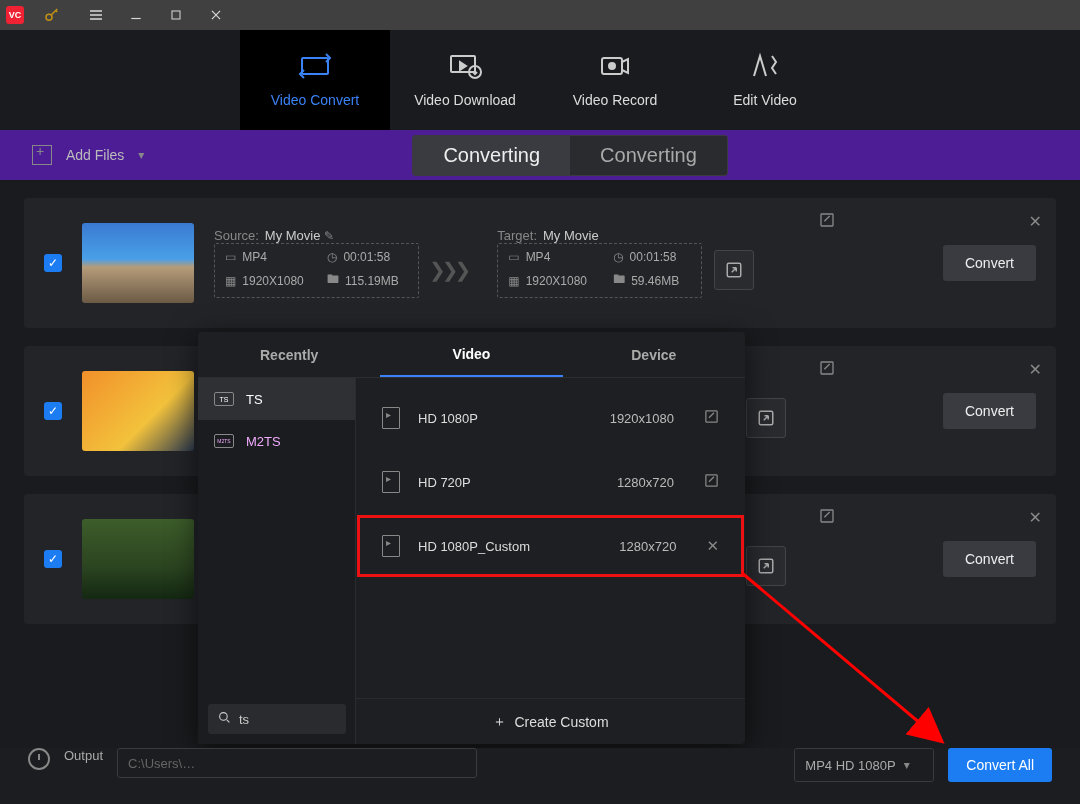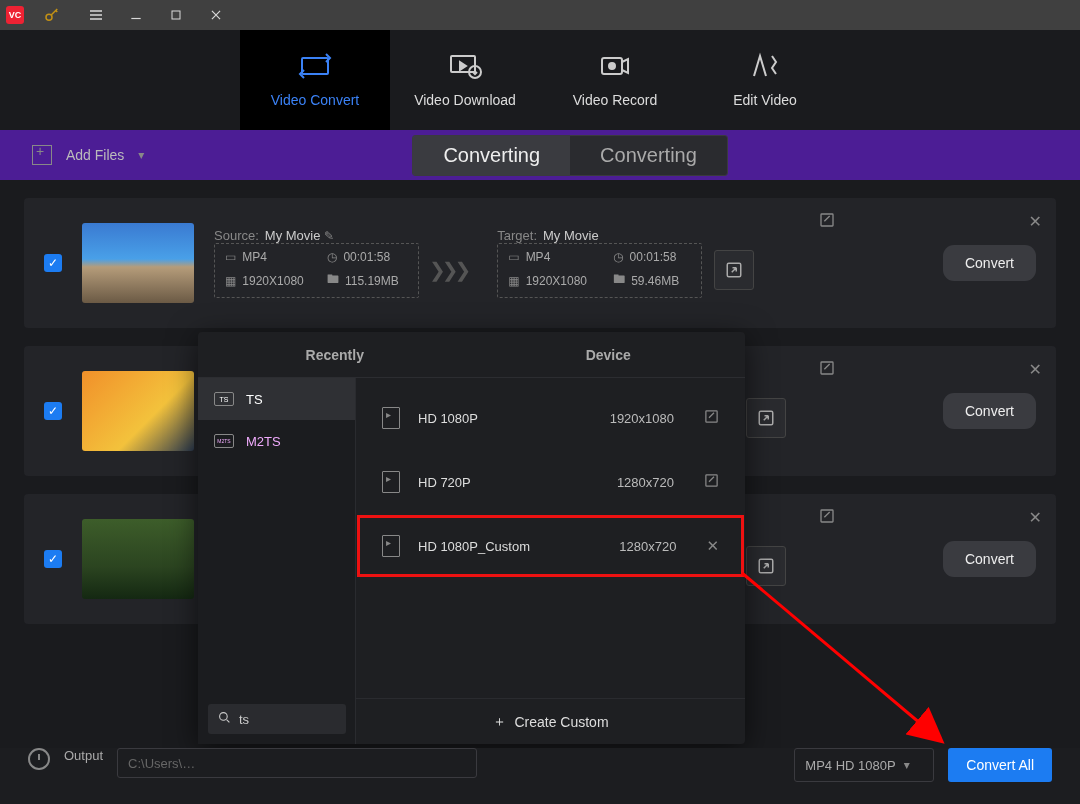--- a/index.html
+++ b/index.html
@@ -35,21 +35,21 @@
 .task .thumb { width:112px; height:80px; border-radius:3px; flex-shrink:0; }
 .task .info { margin-left:20px; flex-shrink:0; width:205px; }
 .task .srcline { font-size:13px; }
 .task .srcline .lbl { color:#888; margin-right:6px;}
 .task .meta { border:1px dashed #555; border-radius:2px; padding:6px 10px; font-size:12px; color:#aaa; display:grid; grid-template-columns:auto auto; gap:6px 14px;}
 .task .meta span { display:flex; align-items:center; gap:6px; white-space:nowrap;}
 .task .arrows { color:#555; font-size:20px; margin:0 10px; letter-spacing:-4px; align-self:center; margin-top:14px;}
 .task .target { width:205px; }
 .task .editico { position:absolute; top:14px; color:#888; font-size:14px;}
 .task .closeico { position:absolute; top:14px; right:14px; color:#888; font-size:16px;}
-.task .convert-btn { margin-left:auto; background:#3a3b40; color:#eee; border:none; padding:10px 22px; border-radius:11px; font-size:14px; cursor:pointer;}
+.task .convert-btn { margin-left:auto; background:#3a3b40; color:#eee; border:none; padding:10px 22px; border-radius:3px; font-size:14px; cursor:pointer;}
 .task .tgt-settings { width:40px; height:40px; border:1px solid #444; border-radius:3px; display:flex; align-items:center; justify-content:center; color:#aaa; margin-left:12px; margin-top:14px; cursor:pointer; background:#2a2b2f;}
 
 
 .bottombar { position:absolute; left:0; right:0; bottom:0; height:56px; background:#1c1d20; display:flex; align-items:flex-start; padding:0 28px; font-size:13px; color:#aaa; gap:14px;}
 .bottombar .out-path { flex:0 0 360px; height:30px; border:1px solid #3a3a3f; border-radius:3px; padding:0 10px; display:flex; align-items:center; color:#666; overflow:hidden; white-space:nowrap;}
 .bottombar .spacer { flex:1; }
 .bottombar .format-sel { width:140px; height:34px; border:1px solid #3a3a3f; border-radius:3px; display:flex; align-items:center; padding:0 10px; gap:8px; cursor:pointer;}
 .bottombar .convert-all { background:#1c7cf2; color:#fff; padding:9px 18px; border-radius:3px; border:none; font-size:14px; cursor:pointer;}
 .clock-ico { width:22px; height:22px; border:2px solid #888; border-radius:50%; position:relative;}
 .clock-ico::after{content:"";position:absolute;left:8px;top:4px;width:1.5px;height:6px;background:#888;}
@@ -268,20 +268,21 @@
         </svg>
     </span>
     <span class="closeico">✕</span>
     <button class="convert-btn">Convert</button>
   </div>
 </div>
 
 <div class="popup">
   <div class="ptabs">
     <div class="ptab">Recently</div>
+    <div class="ptab active">Video</div>
     <div class="ptab">Device</div>
   </div>
   <div class="pbody">
     <div class="sidebar">
       <div class="sitem active">
         <span class="sicon">TS</span>
         <span>TS</span>
       </div>
       <div class="sitem">
         <span class="sicon" style="font-size:5px">M2TS</span>

